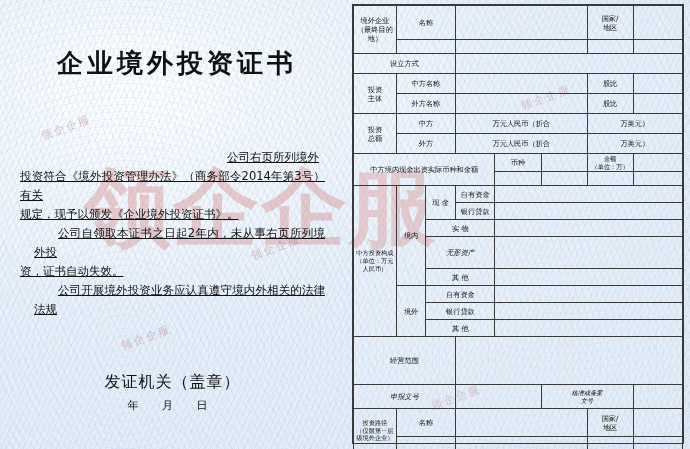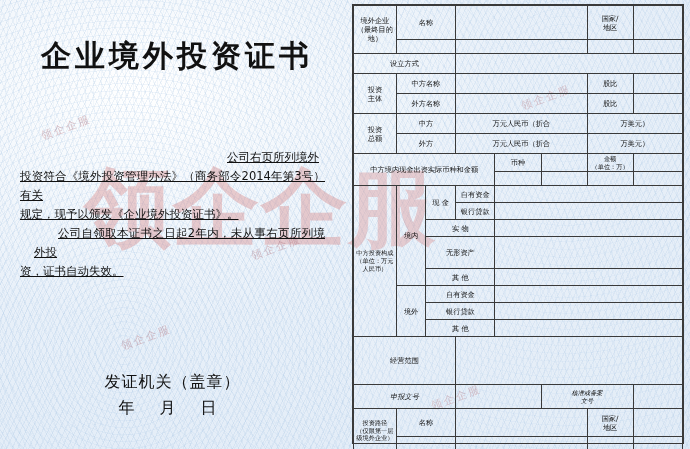--- a/index.html
+++ b/index.html
@@ -39,45 +39,45 @@
     font-size:86px;
     color:rgba(214,128,128,.38);
   }
   .wm-small{
     font-size:11px;color:rgba(180,120,130,.45);font-weight:normal;
   }
 
   
   #left{position:absolute;left:0;top:0;width:345px;height:449px;}
   #cert-title{
-    position:absolute;left:22px;top:36px;width:310px;
+    position:absolute;left:22px;top:46px;width:310px;
     text-align:center;
     font-family:"DejaVu Serif", serif;
-    font-size:30px;font-weight:bold;color:#111;
+    font-size:26px;font-weight:bold;color:#111;
     letter-spacing:4px;
   }
   #cert-sub{
     position:absolute;left:22px;top:96px;width:310px;
     text-align:center;font-size:11px;color:#111;letter-spacing:1px;
   }
   #cert-sub .num{display:inline-block;margin-left:62px;}
   #body-text{
     position:absolute;left:20px;top:148px;width:305px;
     font-size:11.5px;color:#111;line-height:19px;text-align:justify;text-decoration:underline;
   }
   #body-text p{margin:0;}
   #body-text .ind{text-indent:24px;margin-left:14px;}
   #body-text .r{text-align:right;padding-right:6px;}
   #issuer{
     position:absolute;left:20px;top:372px;width:305px;
     text-align:center;font-size:16px;color:#111;letter-spacing:1px;
   }
   #issue-date{
     position:absolute;left:20px;top:398px;width:305px;
-    text-align:center;font-size:16px;color:#111;letter-spacing:10px;
+    text-align:center;font-size:11px;color:#111;letter-spacing:10px;
   }
 
   
   #tbl{
     position:absolute;left:352px;top:4px;
     width:332px;height:440px;
     border:1px solid #3a3a3a;
     box-sizing:border-box;
     background:rgba(255,255,255,.10);
   }
@@ -115,20 +115,21 @@
 
     <div id="cert-title">企业境外投资证书</div>
 
 
     <div id="body-text">
       <p class="r">公司右页所列境外</p>
       <p>投资符合《境外投资管理办法》（商务部令2014年第3号）有关</p>
       <p>规定，现予以颁发《企业境外投资证书》。</p>
       <p class="ind">公司自领取本证书之日起2年内，未从事右页所列境外投</p>
       <p>资，证书自动失效。</p>
+      <p class="ind">公司开展境外投资业务应认真遵守境内外相关的法律法规</p>
     </div>
 
     <div id="issuer">发证机关（盖章）</div>
     <div id="issue-date">年 月 日</div>
   </div>
 
   <div id="tbl">
     <table>
       <colgroup>
         <col style="width:13%">
@@ -222,21 +223,21 @@
         <td colspan="4" class="v"></td>
       </tr>
       <tr style="height:17px;">
         <td class="lbl">银行贷款</td>
         <td colspan="4" class="v"></td>
       </tr>
       <tr style="height:17px;">
         <td colspan="2" class="lbl">实  物</td>
         <td colspan="4" class="v"></td>
       </tr>
-      <tr style="height:32px;">
+      <tr style="height:32px;font-style:italic;">
         <td colspan="2" class="lbl">无形资产</td>
         <td colspan="4" class="v"></td>
       </tr>
       <tr style="height:17px;">
         <td colspan="2" class="lbl">其  他</td>
         <td colspan="4" class="v"></td>
       </tr>
       <tr style="height:17px;">
         <td rowspan="3" class="lbl">境外</td>
         <td colspan="2" class="lbl">自有资金</td>

